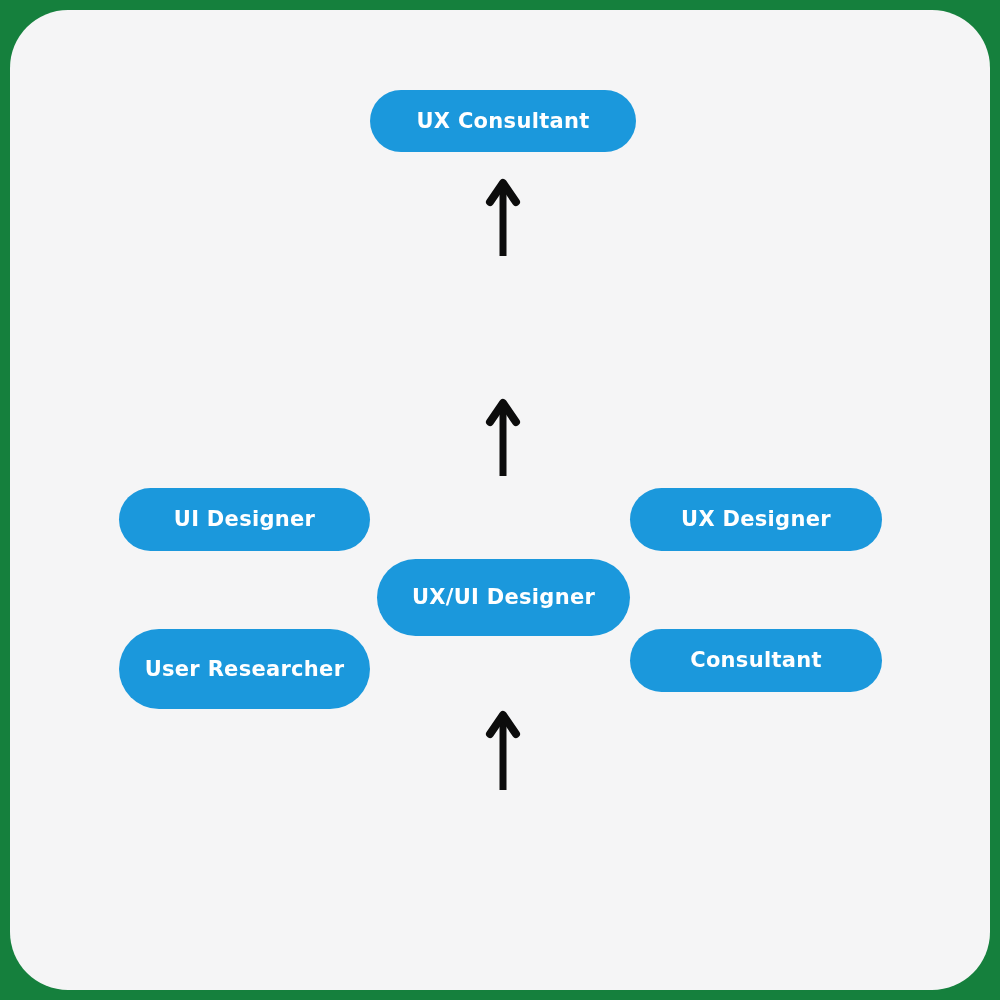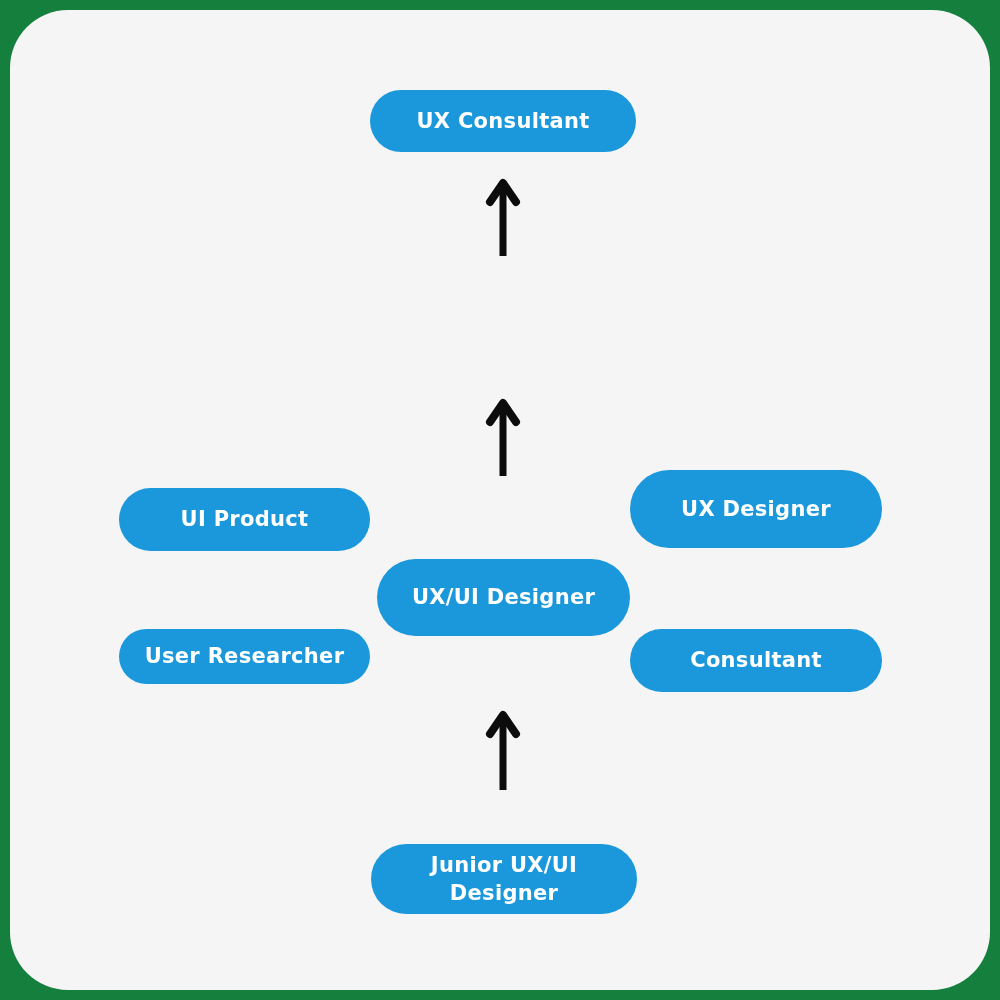--- a/index.html
+++ b/index.html
@@ -41,23 +41,23 @@
     padding: 0 18px;
   }
   .arrow {
     position: absolute;
     width: 44px;
   }
   
   .n-ux-consultant   { left: 370px; top: 90px;  width: 266px; height: 62px; }
   .n-product-designer{ left: 370px; top: 285px; width: 266px; height: 62px; }
   .n-ui-designer     { left: 119px; top: 488px; width: 251px; height: 63px; }
-  .n-ux-designer     { left: 630px; top: 470px; width: 252px; height: 78px; }
+  .n-ux-designer     { left: 630px; top: 488px; width: 252px; height: 63px; }
   .n-uxui-designer   { left: 377px; top: 559px; width: 253px; height: 77px; }
-  .n-user-researcher { left: 119px; top: 629px; width: 251px; height: 55px; }
+  .n-user-researcher { left: 119px; top: 629px; width: 251px; height: 80px; }
   .n-prototyper      { left: 630px; top: 629px; width: 252px; height: 63px; }
   .n-junior          { left: 371px; top: 844px; width: 266px; height: 70px; }
   .a-1 { left: 481px; top: 174px; height: 84px; }
   .a-2 { left: 481px; top: 394px; height: 84px; }
   .a-3 { left: 481px; top: 706px; height: 86px; }
 </style>
 </head>
 <body>
 
 <div class="stage">
@@ -69,29 +69,28 @@
     <line x1="22" y1="82" x2="22" y2="14" stroke="#0c0c0c" stroke-width="7"></line>
     <polyline points="9,28 22,9 35,28" fill="none" stroke="#0c0c0c" stroke-width="8" stroke-linecap="round" stroke-linejoin="round"></polyline>
   </svg>
 
 
   <svg class="arrow a-2" viewBox="0 0 44 84" aria-hidden="true">
     <line x1="22" y1="82" x2="22" y2="14" stroke="#0c0c0c" stroke-width="7"></line>
     <polyline points="9,28 22,9 35,28" fill="none" stroke="#0c0c0c" stroke-width="8" stroke-linecap="round" stroke-linejoin="round"></polyline>
   </svg>
 
-  <div class="pill n-ui-designer">UI Product</div>
+  <div class="pill n-ui-designer">UI Designer</div>
 
   <div class="pill n-ux-designer">UX Designer</div>
 
   <div class="pill n-uxui-designer">UX/UI Designer</div>
 
   <div class="pill n-user-researcher">User Researcher</div>
 
   <div class="pill n-prototyper">Consultant</div>
 
   <svg class="arrow a-3" viewBox="0 0 44 86" aria-hidden="true">
     <line x1="22" y1="84" x2="22" y2="14" stroke="#0c0c0c" stroke-width="7"></line>
     <polyline points="9,28 22,9 35,28" fill="none" stroke="#0c0c0c" stroke-width="8" stroke-linecap="round" stroke-linejoin="round"></polyline>
   </svg>
 
-  <div class="pill n-junior">Junior UX/UI Designer</div>
 </div>
 
 </body></html>

